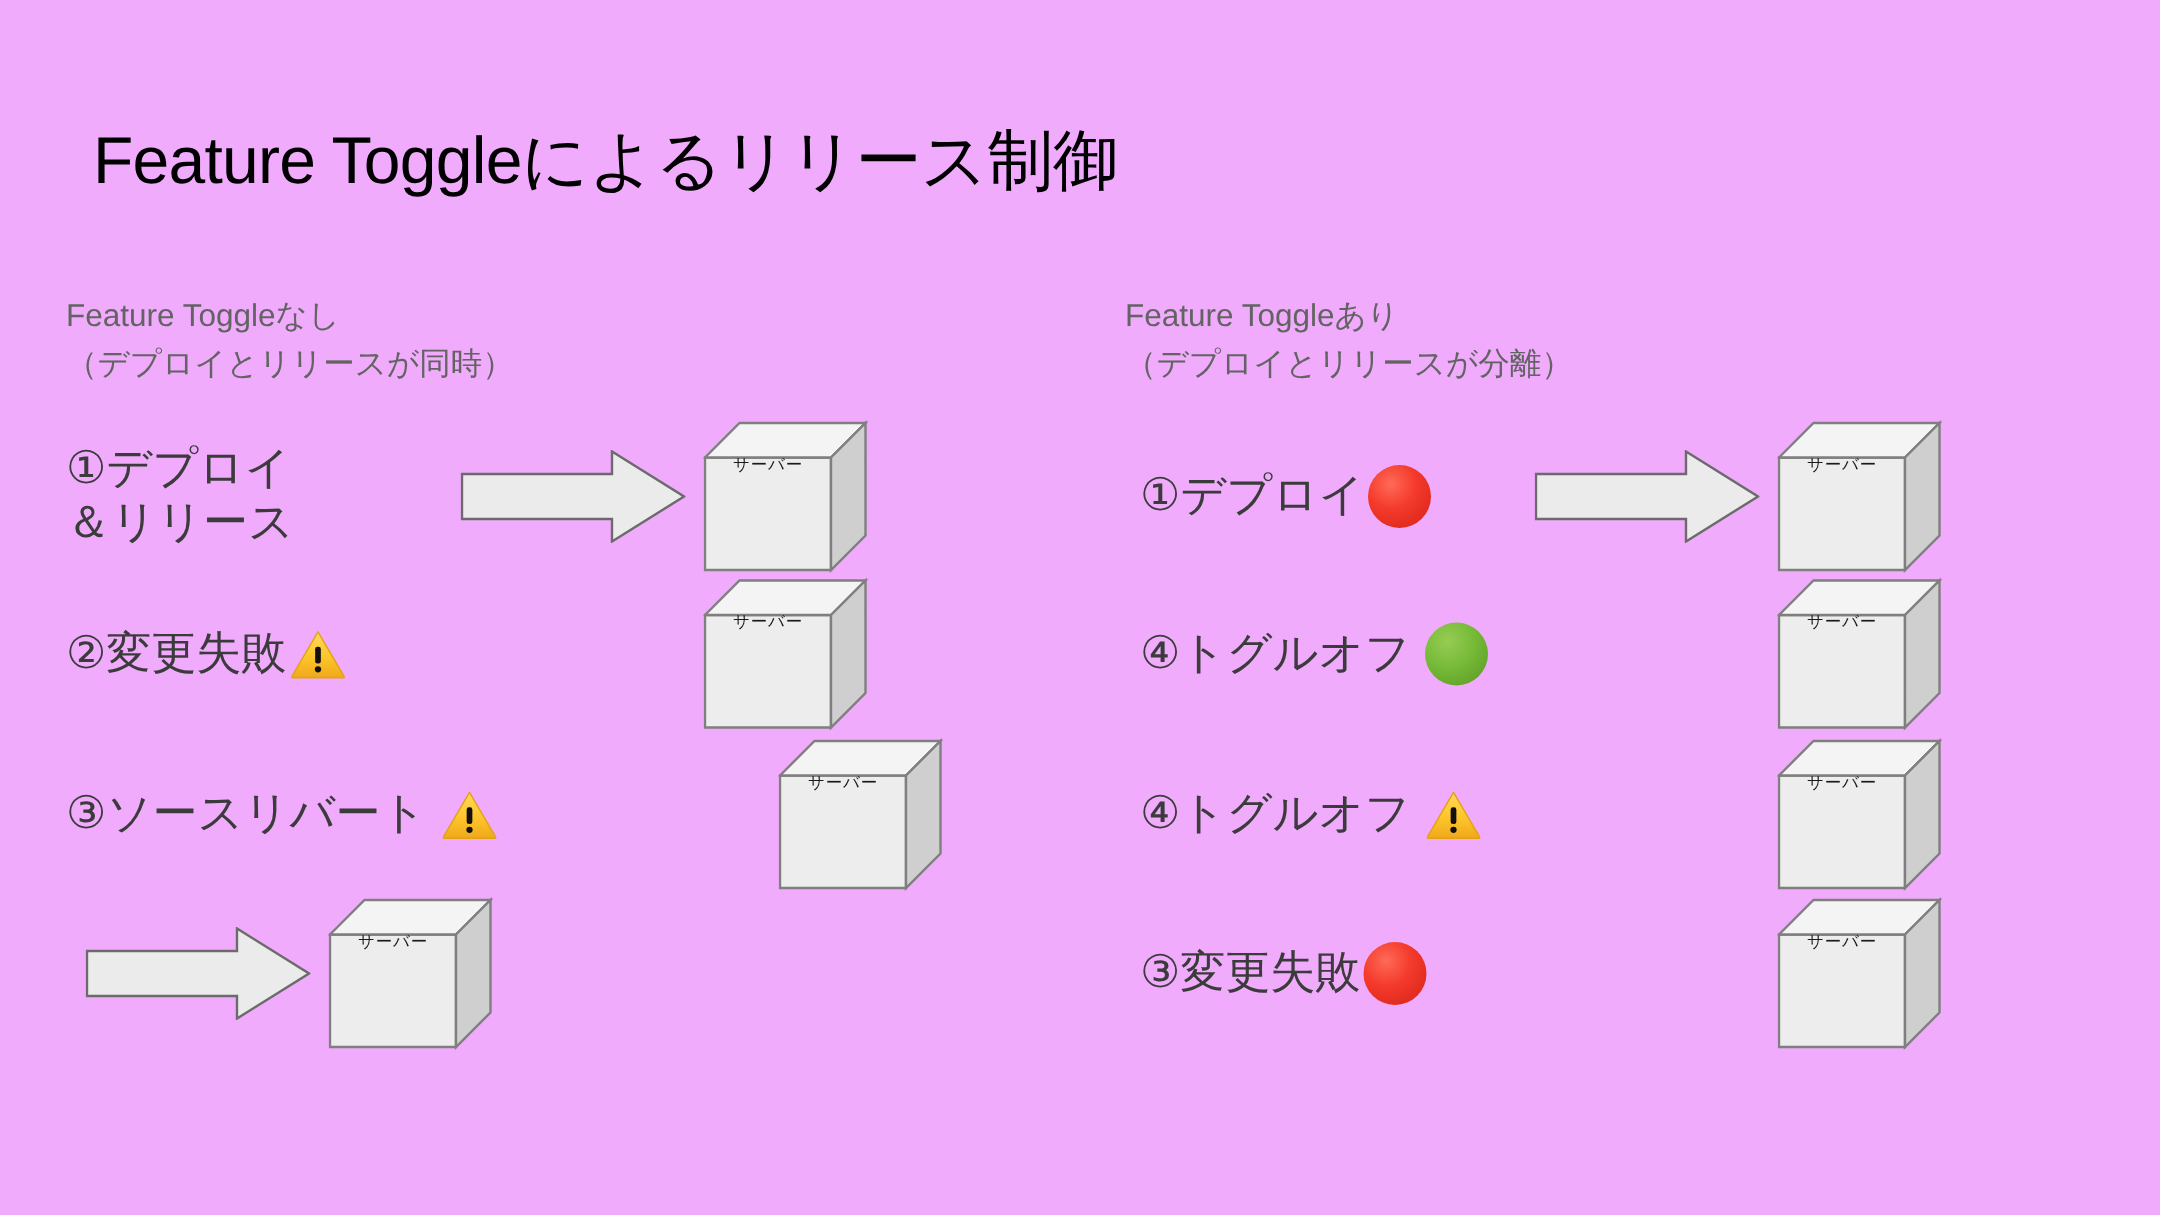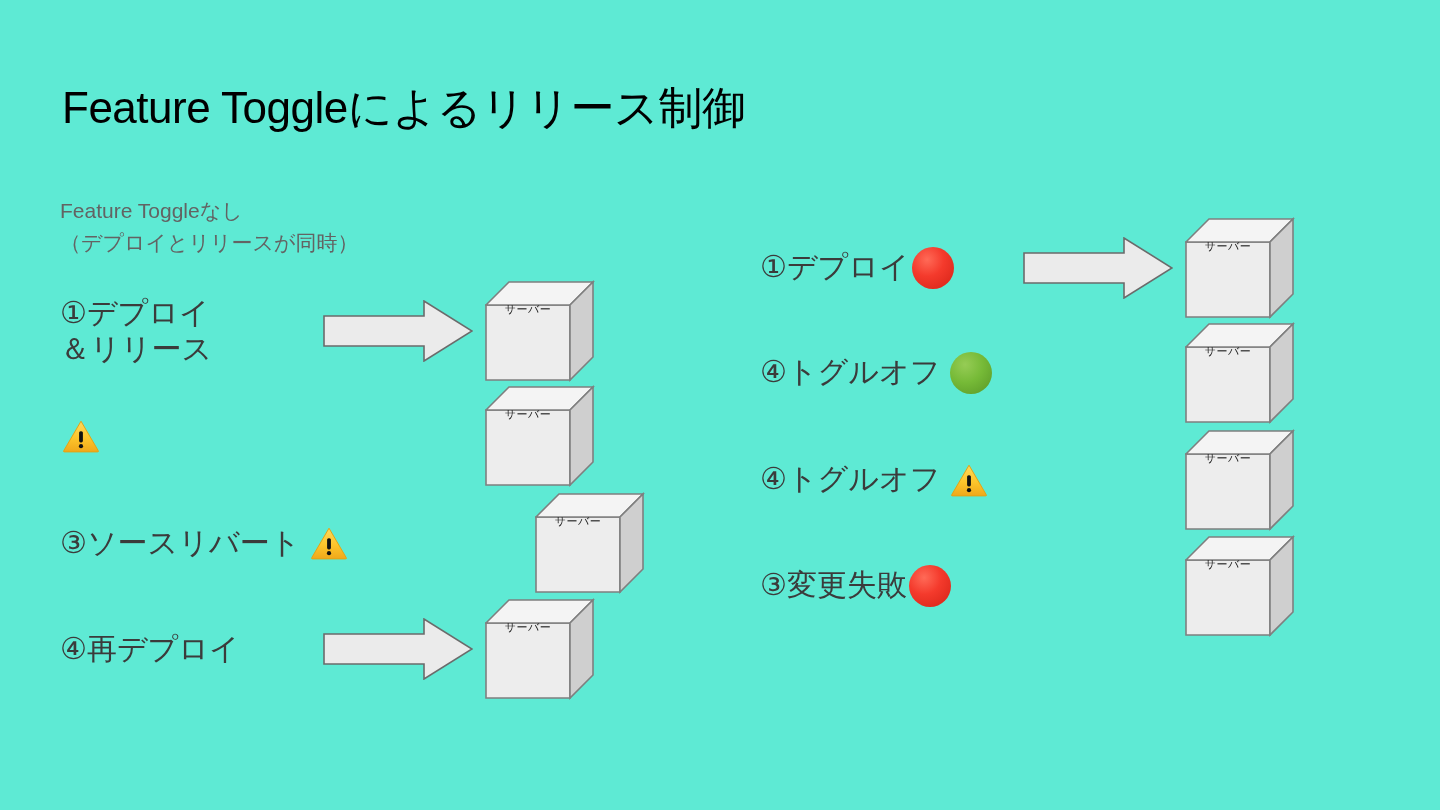--- a/index.html
+++ b/index.html
@@ -13,41 +13,41 @@
     height: 810px;
     position: relative;
     overflow: hidden;
     font-family: "Liberation Sans", "DejaVu Sans", sans-serif;
     -webkit-font-smoothing: antialiased;
   }
 
   .slide {
     position: absolute;
     inset: 0;
-    background: #5eead4;
+    background: #f0abfc;
   }
 
   
   .slide-title {
     position: absolute;
     left: 62px;
     top: 83px;
     font-size: 44px;
     line-height: 1.15;
     color: #000000;
     letter-spacing: -0.5px;
     white-space: nowrap;
   }
 
   
   .column {
     position: absolute;
     top: 195px;
   }
-  .column.left  { left: 60px;  width: 620px; }
+  .column.left  { left: 44px;  width: 620px; }
   .column.right { left: 750px; width: 620px; }
 
   .column-header {
     font-size: 21px;
     line-height: 1.52;
     color: #636363;
     white-space: pre-line;
   }
 
   
@@ -199,20 +199,21 @@
               <polygon points="1,25 24,2 108,2 85,25" fill="#f4f4f4" stroke="#7f7f7f" stroke-width="1.6"></polygon>
               <polygon points="85,25 108,2 108,77 85,100" fill="#cfcfcf" stroke="#7f7f7f" stroke-width="1.6"></polygon>
             </svg>
             <div class="cube-label">サーバー</div>
           </div>
         </div>
       </div>
 
       <div class="row r2">
         <div class="step">
+          <span class="step-text">②変更失敗</span>
           <span class="badge-slot">
             <svg class="warn-icon" viewBox="0 0 38 34">
               <defs>
                 <linearGradient id="wg1" x1="0" y1="0" x2="0" y2="1">
                   <stop offset="0%" stop-color="#ffd95c"></stop>
                   <stop offset="55%" stop-color="#fdc52b"></stop>
                   <stop offset="100%" stop-color="#f0a81a"></stop>
                 </linearGradient>
               </defs>
               <path d="M19 2.2 L36.2 31.6 Q37 32.9 35.5 32.9 L2.5 32.9 Q1 32.9 1.8 31.6 Z" fill="url(#wg1)" stroke="#e2a416" stroke-width="1" stroke-linejoin="round"></path>
@@ -252,23 +253,20 @@
               <polygon points="1,25 85,25 85,100 1,100" fill="#ededed" stroke="#7f7f7f" stroke-width="1.6"></polygon>
               <polygon points="1,25 24,2 108,2 85,25" fill="#f4f4f4" stroke="#7f7f7f" stroke-width="1.6"></polygon>
               <polygon points="85,25 108,2 108,77 85,100" fill="#cfcfcf" stroke="#7f7f7f" stroke-width="1.6"></polygon>
             </svg>
             <div class="cube-label">サーバー</div>
           </div>
         </div>
       </div>
 
       <div class="row r4">
-        <div class="step">
-          <span class="step-text">④再デプロイ</span>
-        </div>
         <div class="arrow-slot">
           <svg class="block-arrow" viewBox="0 0 150 62">
             <polygon points="1,16 101,16 101,1 149,31 101,61 101,46 1,46" fill="#ebebeb" stroke="#6b6b6b" stroke-width="1.6" stroke-linejoin="miter"></polygon>
           </svg>
         </div>
         <div class="cube-slot">
           <div class="cube">
             <svg viewBox="0 0 110 102" width="110" height="102">
               <polygon points="1,25 85,25 85,100 1,100" fill="#ededed" stroke="#7f7f7f" stroke-width="1.6"></polygon>
               <polygon points="1,25 24,2 108,2 85,25" fill="#f4f4f4" stroke="#7f7f7f" stroke-width="1.6"></polygon>
@@ -277,20 +275,22 @@
             <div class="cube-label">サーバー</div>
           </div>
         </div>
       </div>
 
     </div>
   </div>
 
   <div class="column right">
 
+    <div class="column-header">Feature Toggleあり
+（デプロイとリリースが分離）</div>
 
     <div class="rows">
 
       <div class="row r1">
         <div class="step">
           <span class="step-text">①デプロイ</span>
           <span class="badge-slot">
             <span class="light red"></span>
           </span>
         </div>

